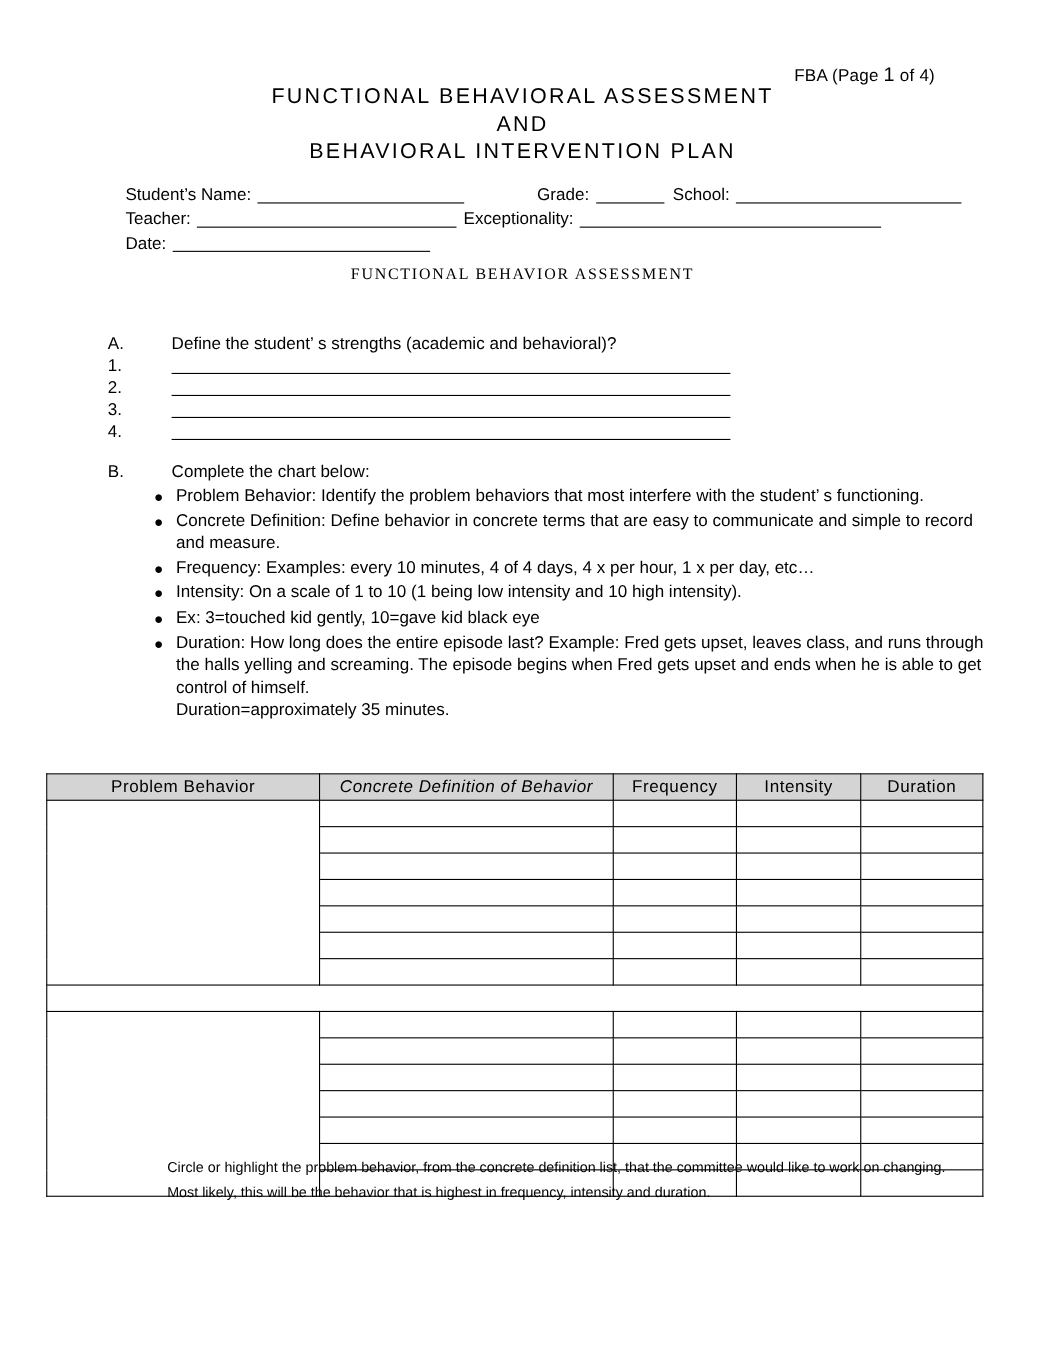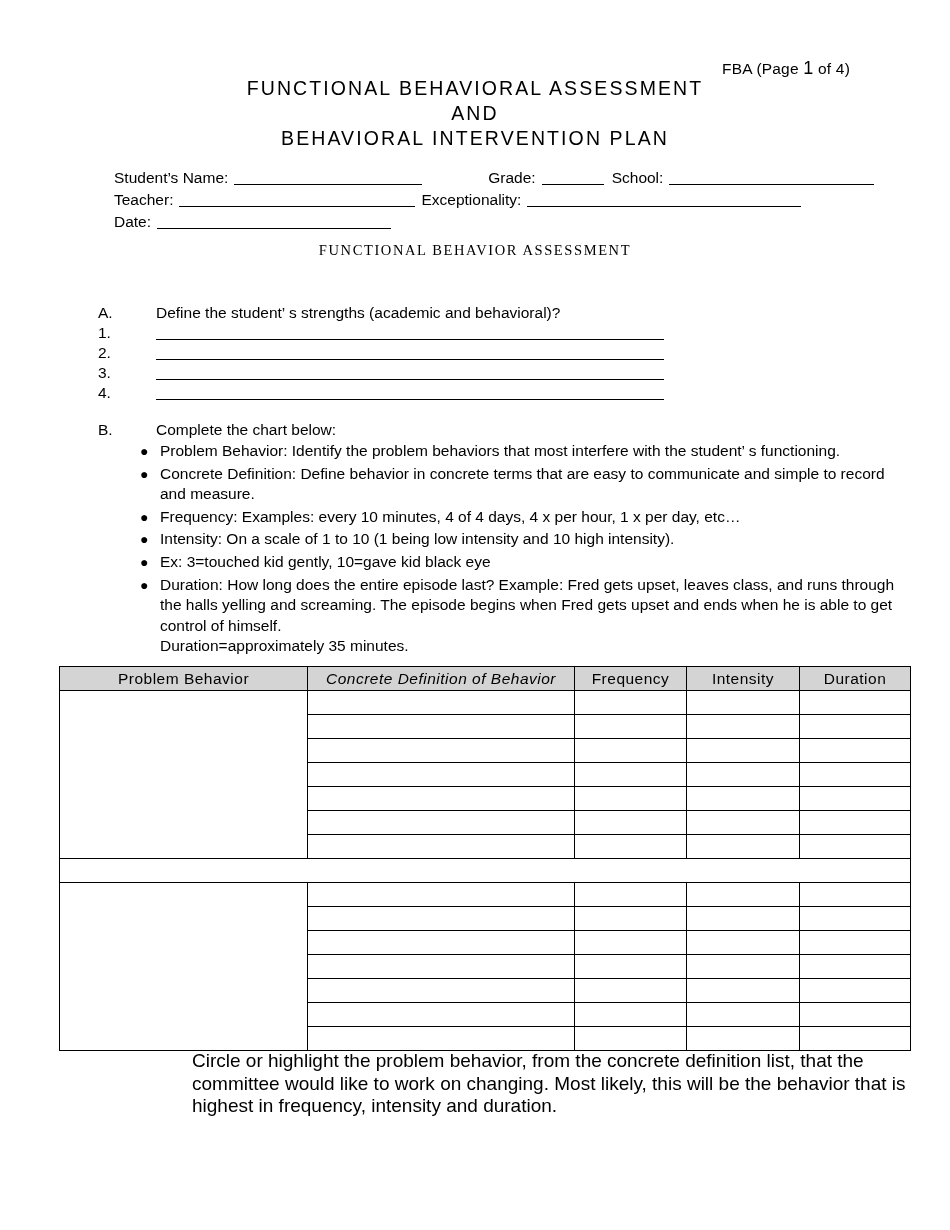--- a/index.html
+++ b/index.html
@@ -136,23 +136,22 @@
     line-height: 20.6px;
   }
   .sub-line {
     padding-left: 62px;
     line-height: 20.6px;
   }
   
   .tbl-wrap {
     position: absolute;
     left: 42px;
-    top: 666px;
+    top: 703px;
     width: 848px;
-    margin-left: 17px;
   }
   table.fba {
     border-collapse: collapse;
     width: 848px;
     table-layout: fixed;
   }
   table.fba td, table.fba th {
     border: 1px solid #000;
     padding: 0;
     font-weight: normal;
@@ -180,23 +179,22 @@
     padding: 0;
     background: #ffffff;
   }
   .row-b td { height: 21px; }
   
   .footnote {
     position: absolute;
     top: 1050px;
     left: 152px;
     width: 716px;
-    font-size: 19px;
+    font-size: 13px;
     line-height: 22.5px;
-    margin-left: 40px;
   }
 </style>
 </head>
 <body>
 
 <div class="page">
 
   <div class="page-header"><span>FBA (Page </span><span class="pg-num">1</span><span> of 4)</span></div>
 
   <div class="doc-title">

